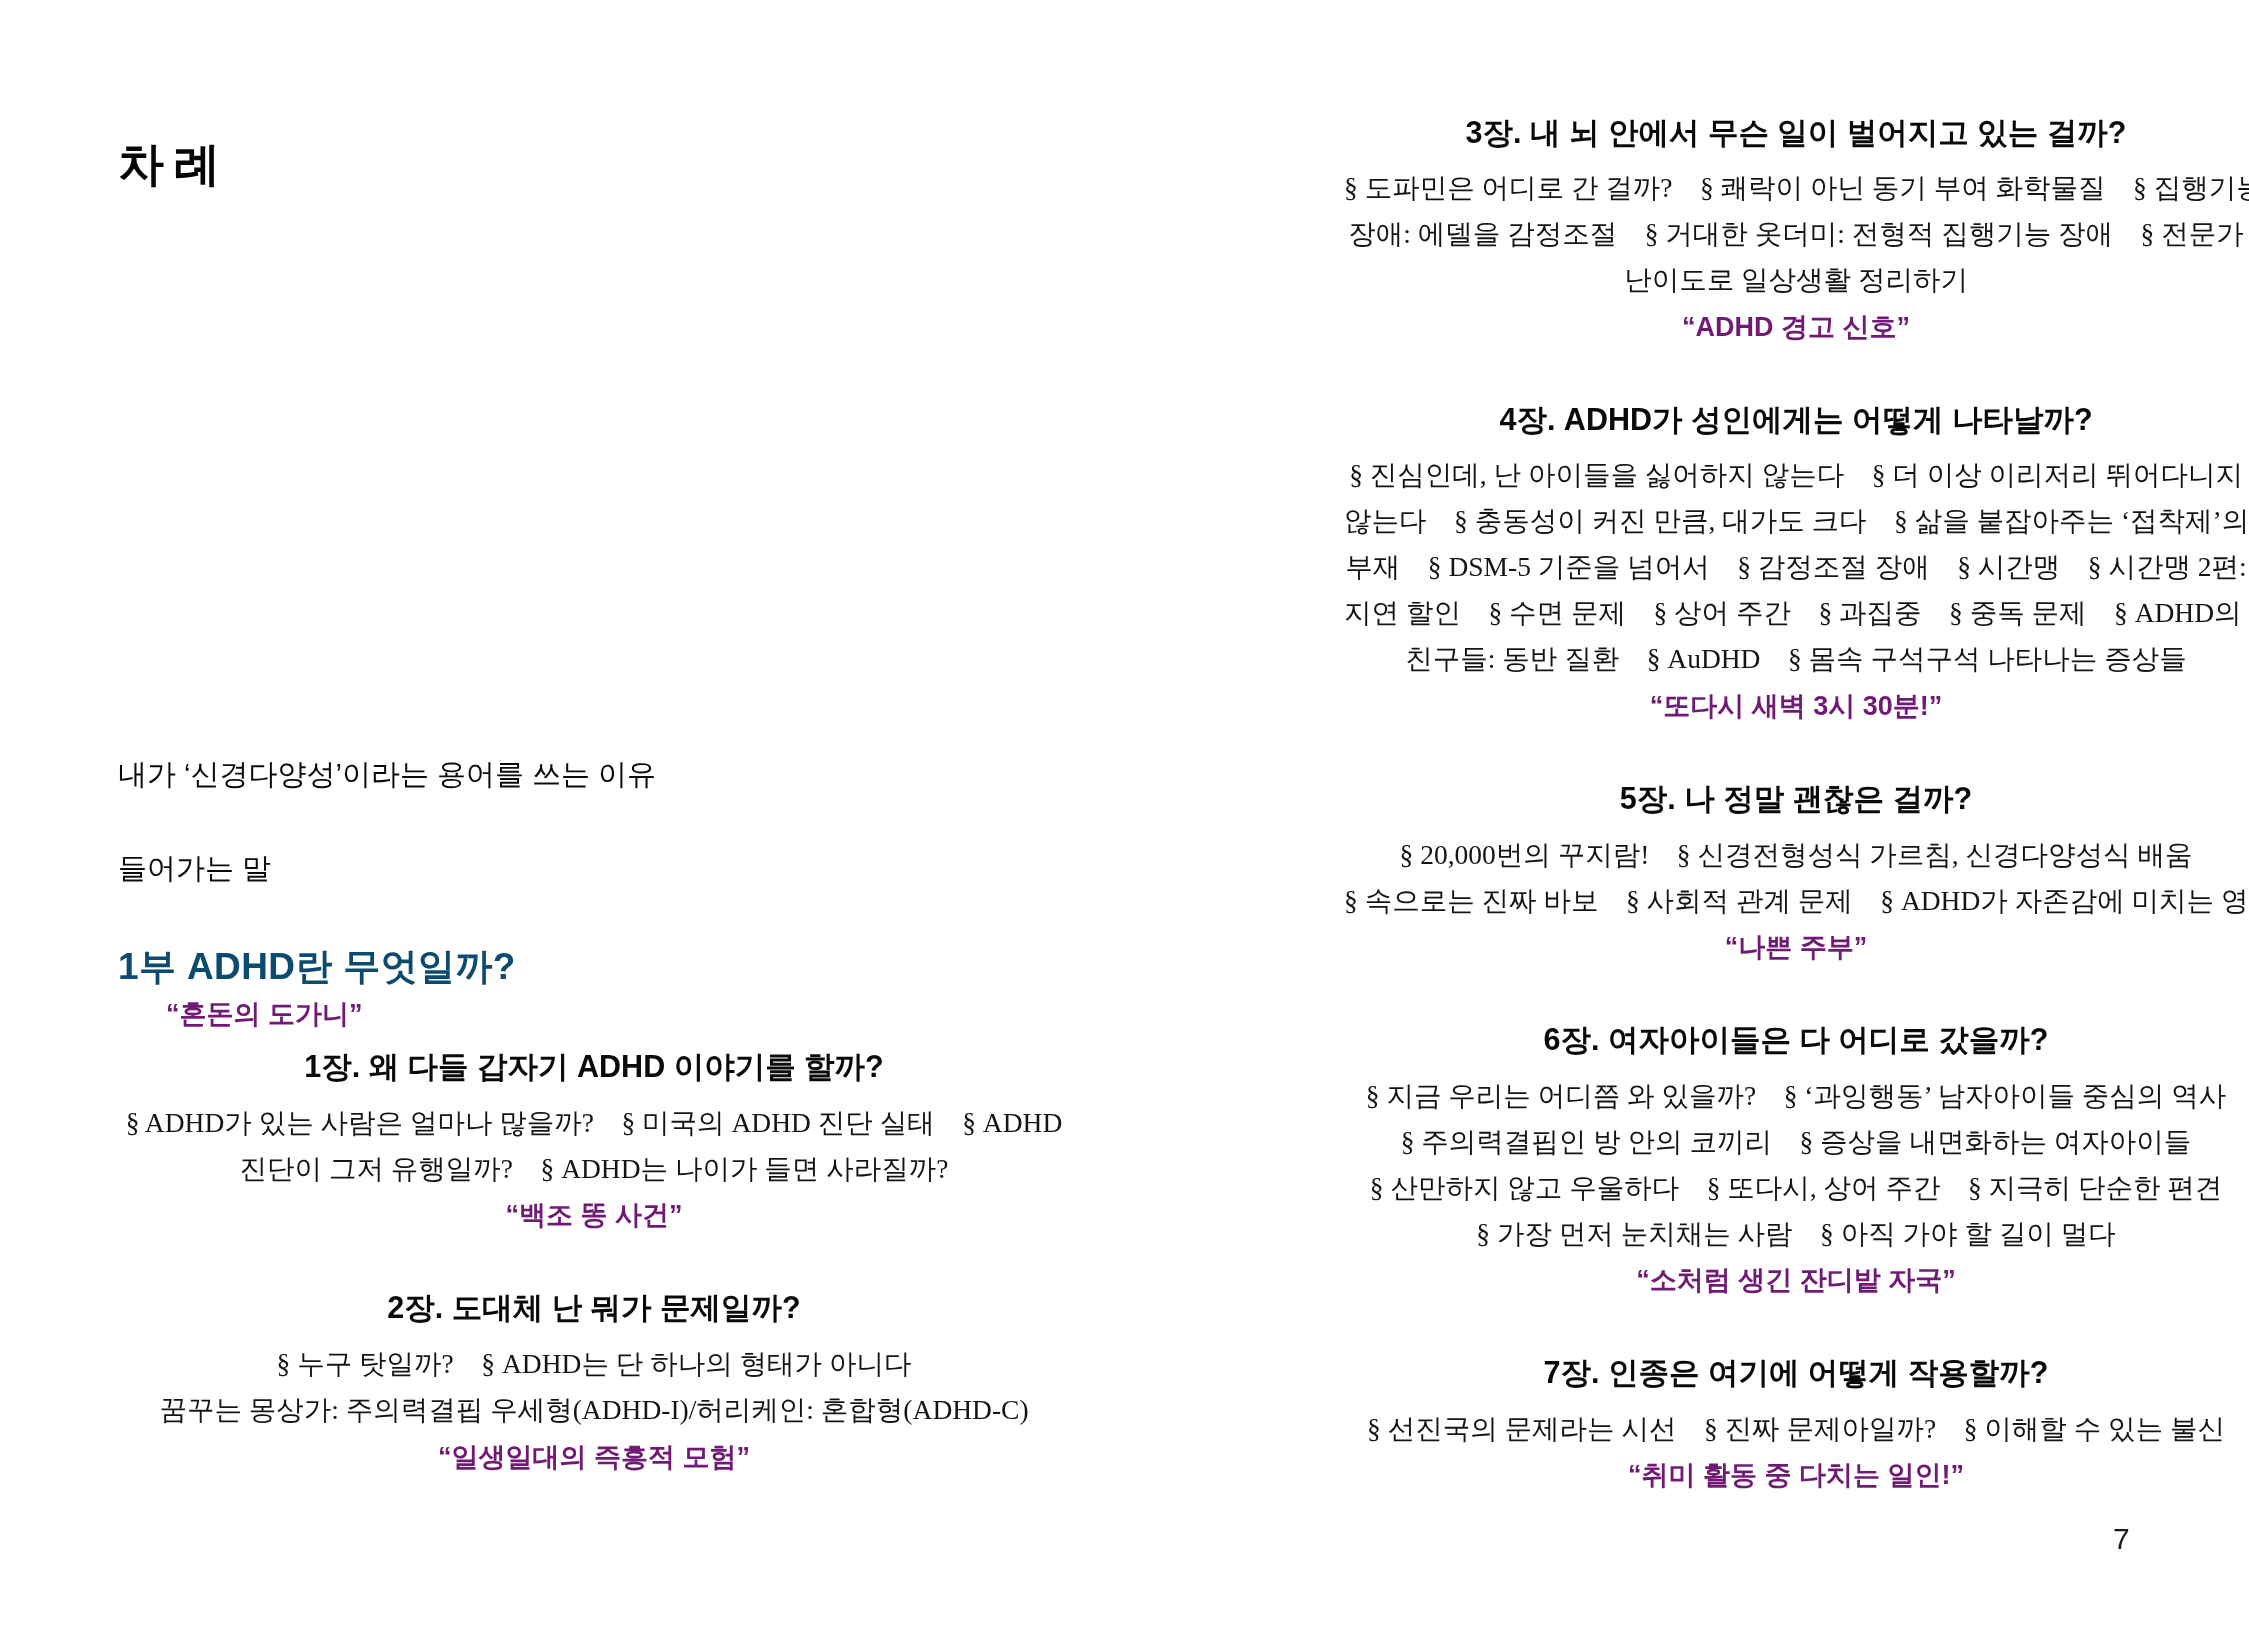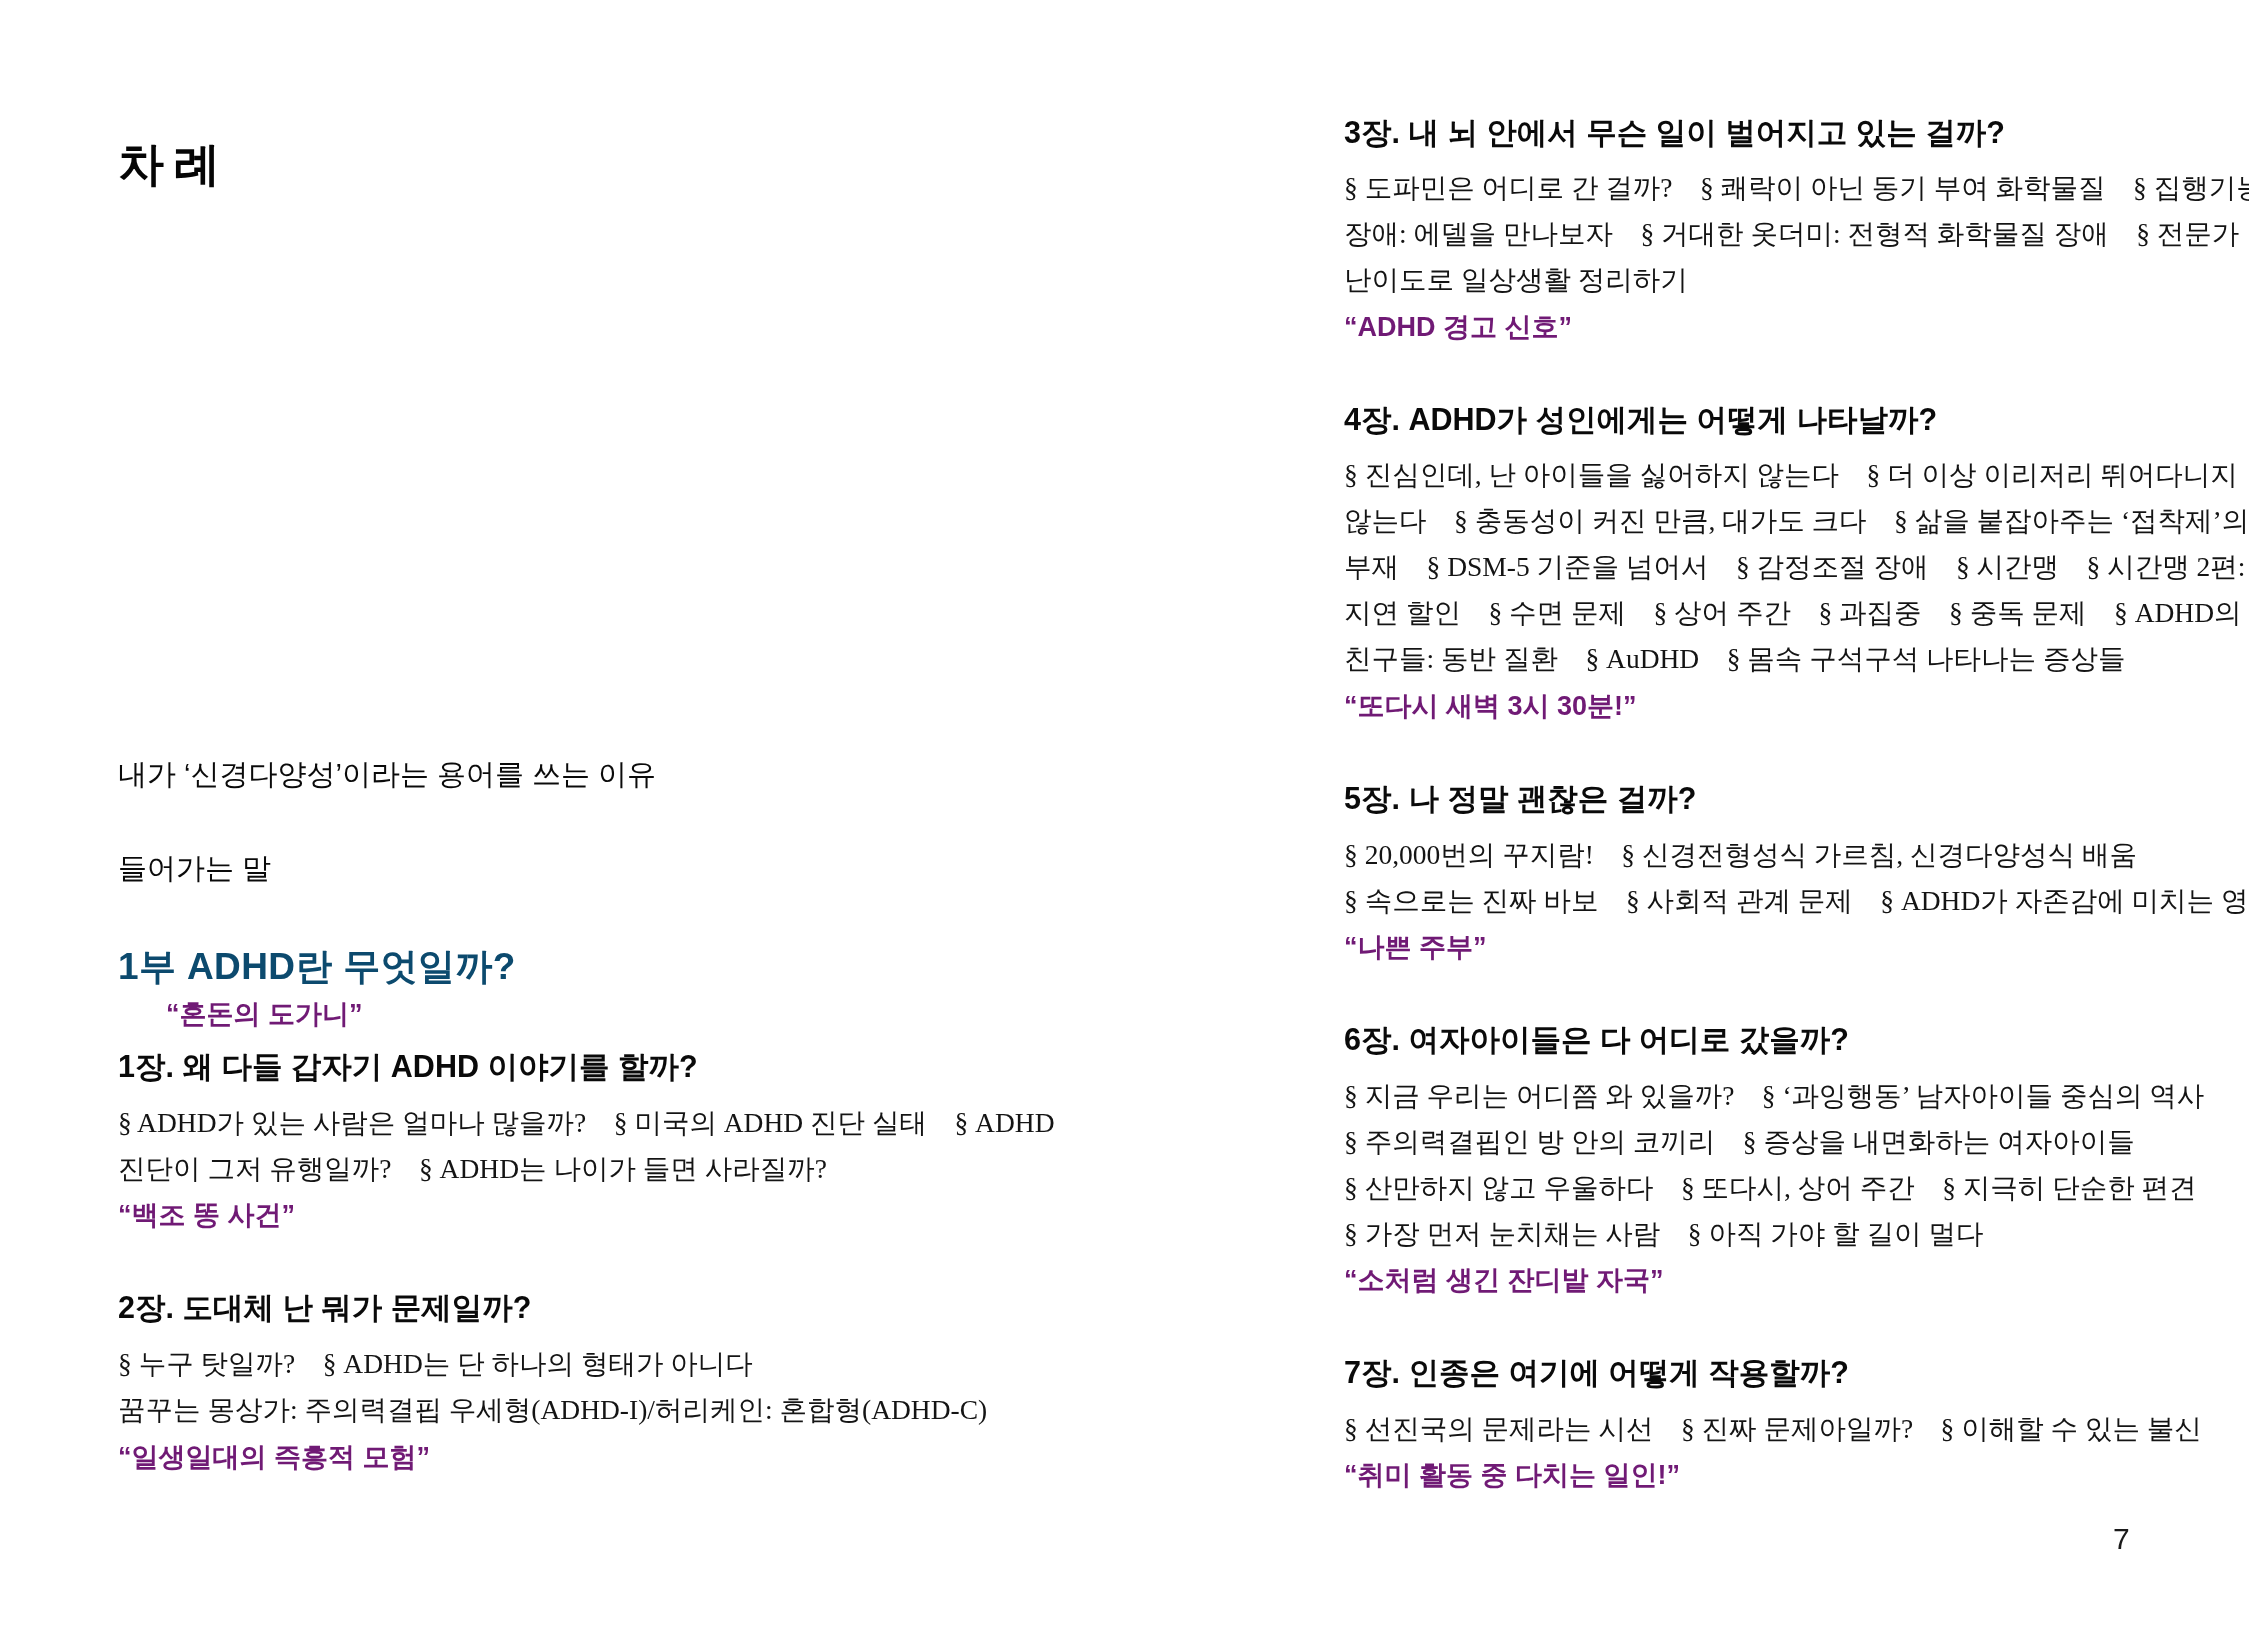--- a/index.html
+++ b/index.html
@@ -45,21 +45,21 @@
     font-size: 37px;
     font-weight: 900;
     line-height: 46px;
     letter-spacing: 0.01em;
     margin-top: 9px;
     margin-bottom: 7.4px;
     white-space: nowrap;
     color: #0c4a6e;
   }
 
-  .chapter { margin-bottom: 55px; }
+  .chapter { margin-bottom: 55px; text-align: center; }
 
   .chapter-title {
     font-size: 30.5px;
     font-weight: 800;
     line-height: 40px;
     margin-bottom: 13.4px;
     white-space: nowrap;
     color: #0a0a0a;
   }
 
@@ -121,21 +121,21 @@
       <div class="quote">“일생일대의 즉흥적 모험”</div>
     </section>
 
   </div>
 
   <div class="col col-right">
 
     <section class="chapter">
       <div class="chapter-title">3장. 내 뇌 안에서 무슨 일이 벌어지고 있는 걸까?</div>
       <div class="body-line">§ 도파민은 어디로 간 걸까?    § 쾌락이 아닌 동기 부여 화학물질    § 집행기능</div>
-      <div class="body-line">장애: 에델을 만나보자    § 거대한 옷더미: 전형적 화학물질 장애    § 전문가</div>
+      <div class="body-line">장애: 에델을 감정조절    § 거대한 옷더미: 전형적 집행기능 장애    § 전문가</div>
       <div class="body-line">난이도로 일상생활 정리하기</div>
       <div class="quote">“ADHD 경고 신호”</div>
     </section>
 
     <section class="chapter">
       <div class="chapter-title">4장. ADHD가 성인에게는 어떻게 나타날까?</div>
       <div class="body-line">§ 진심인데, 난 아이들을 싫어하지 않는다    § 더 이상 이리저리 뛰어다니지</div>
       <div class="body-line">않는다    § 충동성이 커진 만큼, 대가도 크다    § 삶을 붙잡아주는 ‘접착제’의</div>
       <div class="body-line">부재    § DSM-5 기준을 넘어서    § 감정조절 장애    § 시간맹    § 시간맹 2편:</div>
       <div class="body-line">지연 할인    § 수면 문제    § 상어 주간    § 과집중    § 중독 문제    § ADHD의 단짝</div>

